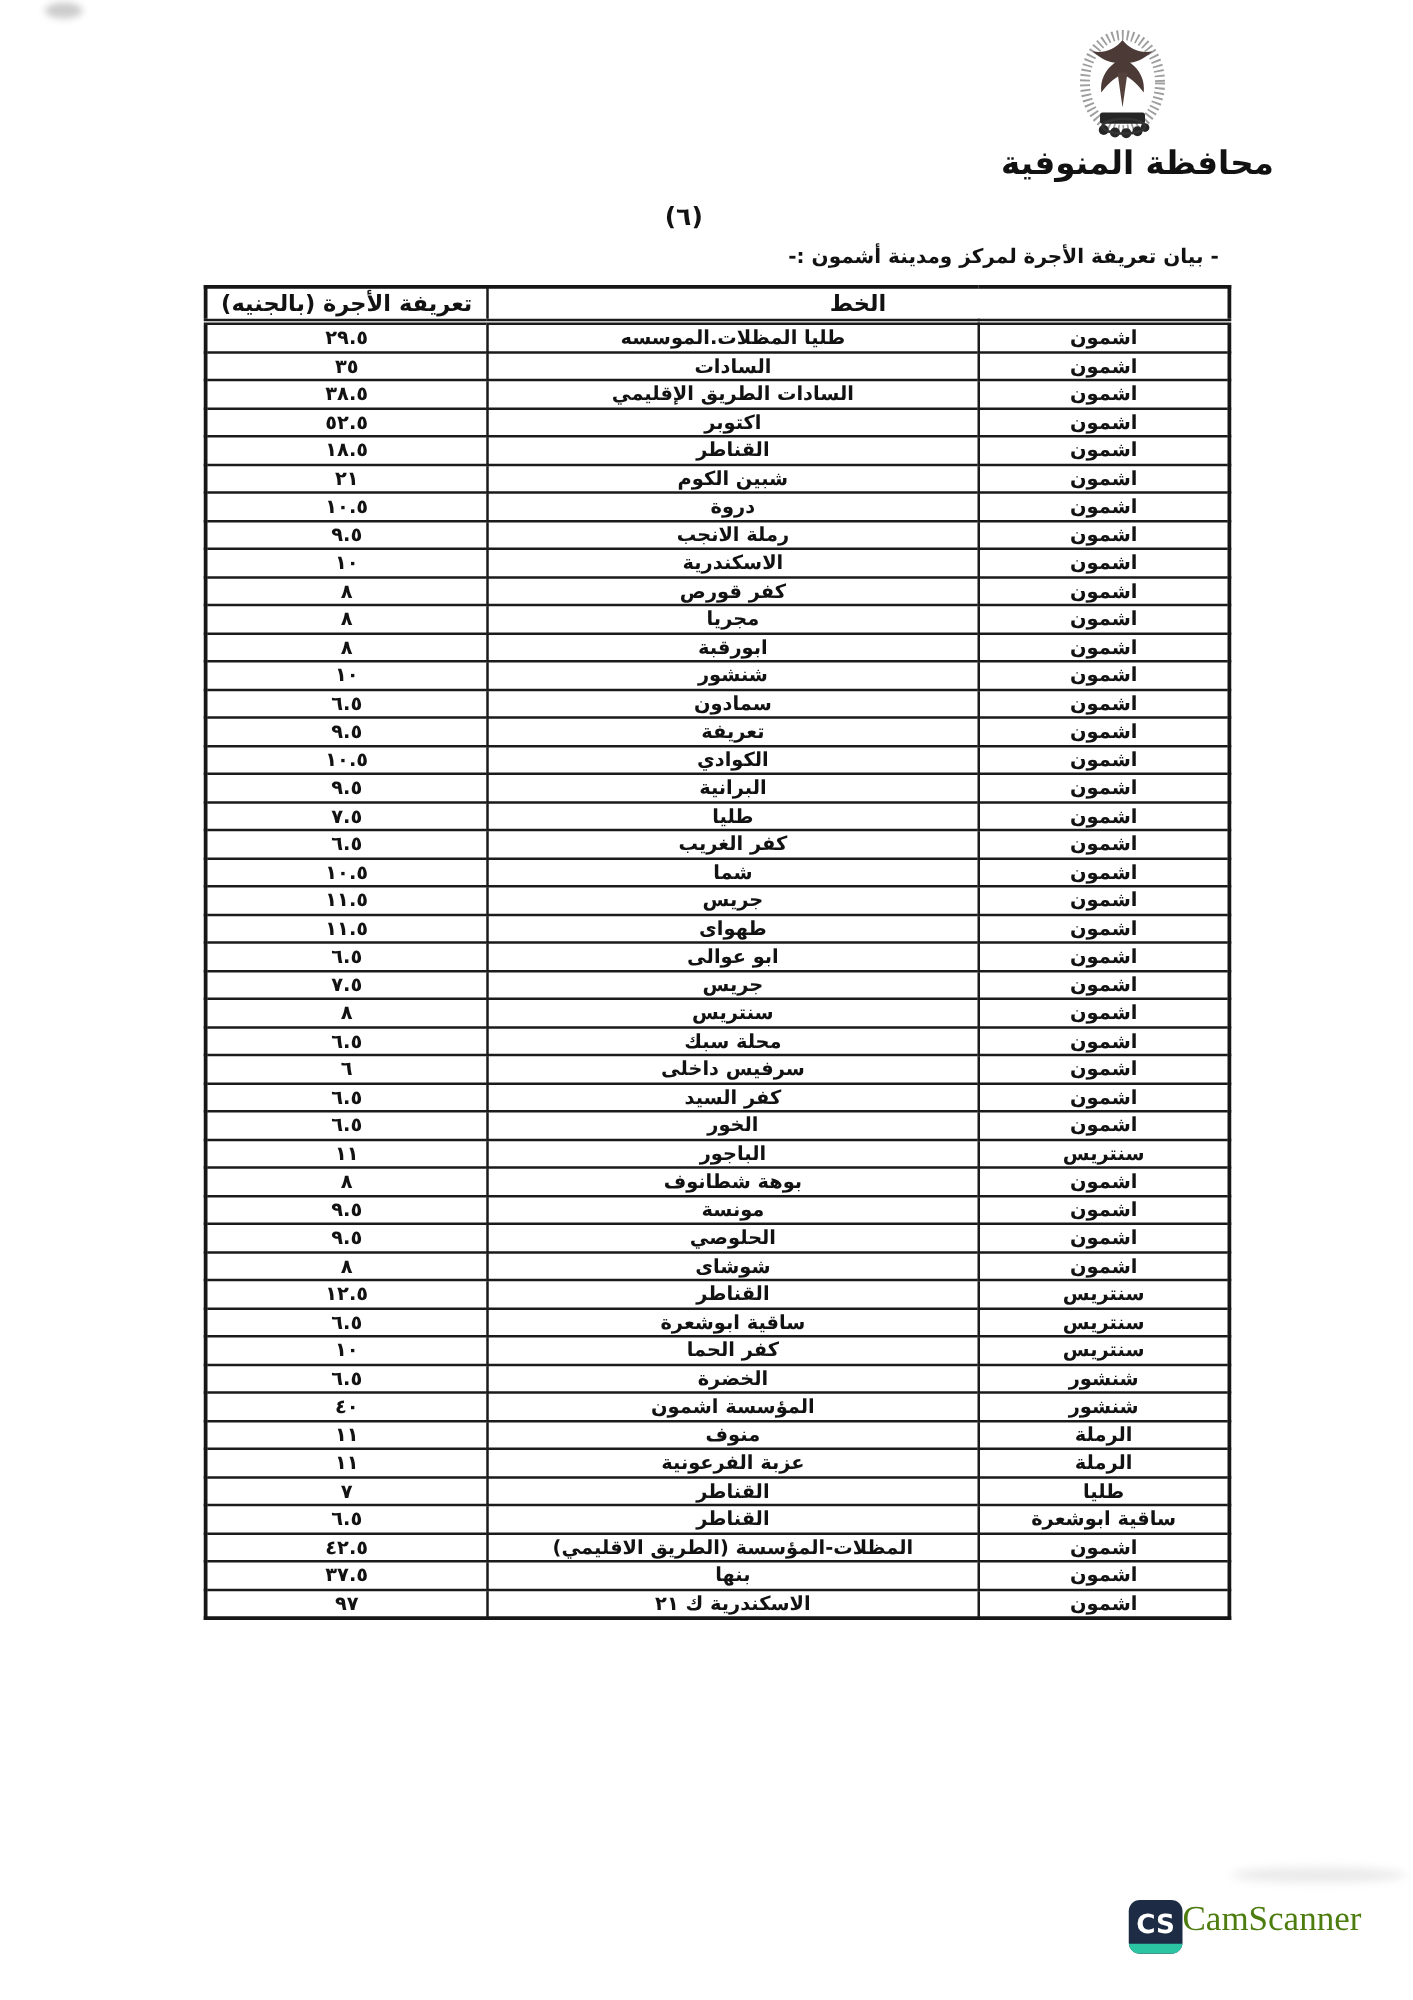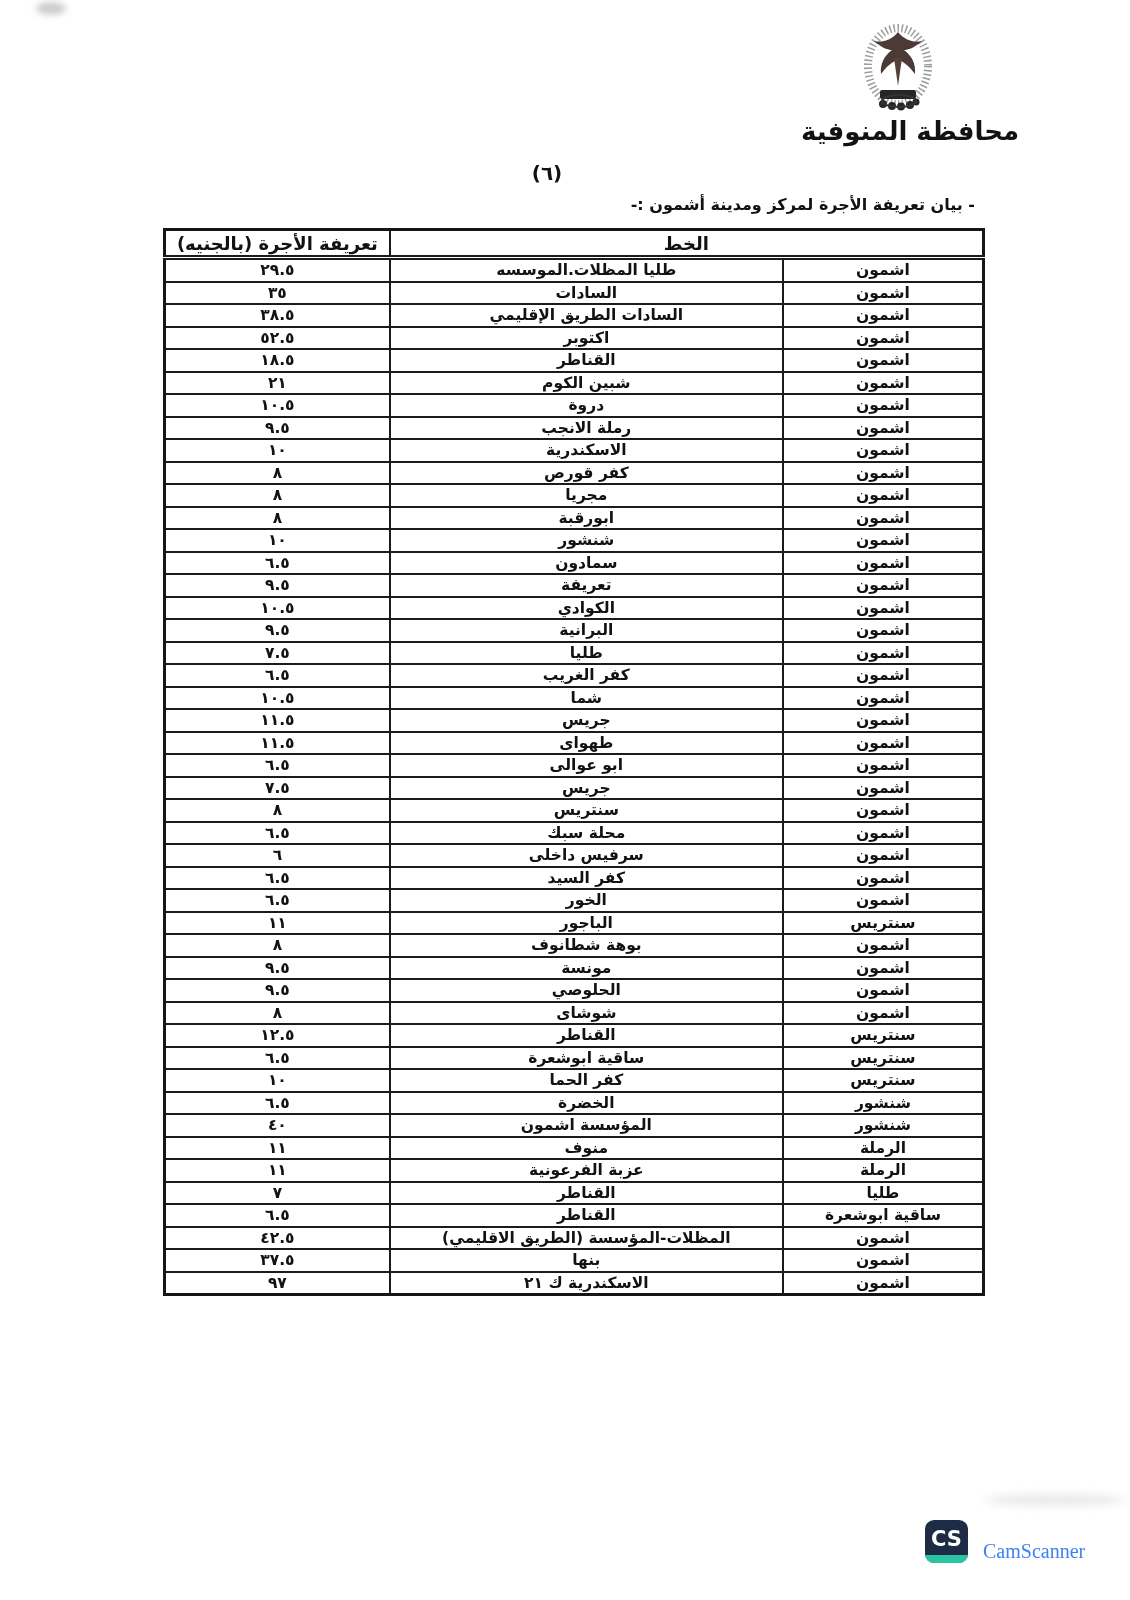--- a/index.html
+++ b/index.html
@@ -50,30 +50,30 @@
     border-bottom:5px double #1b1b1b;
   }
   .fare-table td { height:20.5px; font-size:15.5px; line-height:1.05; }
   .cell-fare { font-size:15px; }
   .cell-route { font-size:15.5px; }
   .cell-origin { font-size:15.5px; }
 
   
   .camscanner {
     position:absolute; left:903px; top:1520px;
-    display:flex; align-items:flex-end; gap:15px; direction:ltr;margin-left:22px;
+    display:flex; align-items:flex-start; gap:0; direction:ltr;
   }
   .cs-icon {
     width:43px; height:43px; border-radius:9px; position:relative;
     background:#1d2b44; display:flex; align-items:center; justify-content:center;
     overflow:hidden; flex:0 0 auto;
   }
   .cs-text { color:#ffffff; font-weight:700; font-size:21px; margin-top:-5px; }
   .cs-strip { position:absolute; left:0; right:0; bottom:0; height:8px; background:#2cc5a3; }
-  .cs-brand { font-family:"Liberation Serif", serif; font-size:20px; color:#3b82f6; }
+  .cs-brand { font-family:"Liberation Serif", serif; font-size:28px; color:#4d7c0f; }
 </style>
 </head>
 <body>
 
 <div class="page">
 
   <div class="smudge smudge-top"></div>
 
   <div class="emblem">
     <svg viewBox="0 0 84 100" width="84" height="100">

